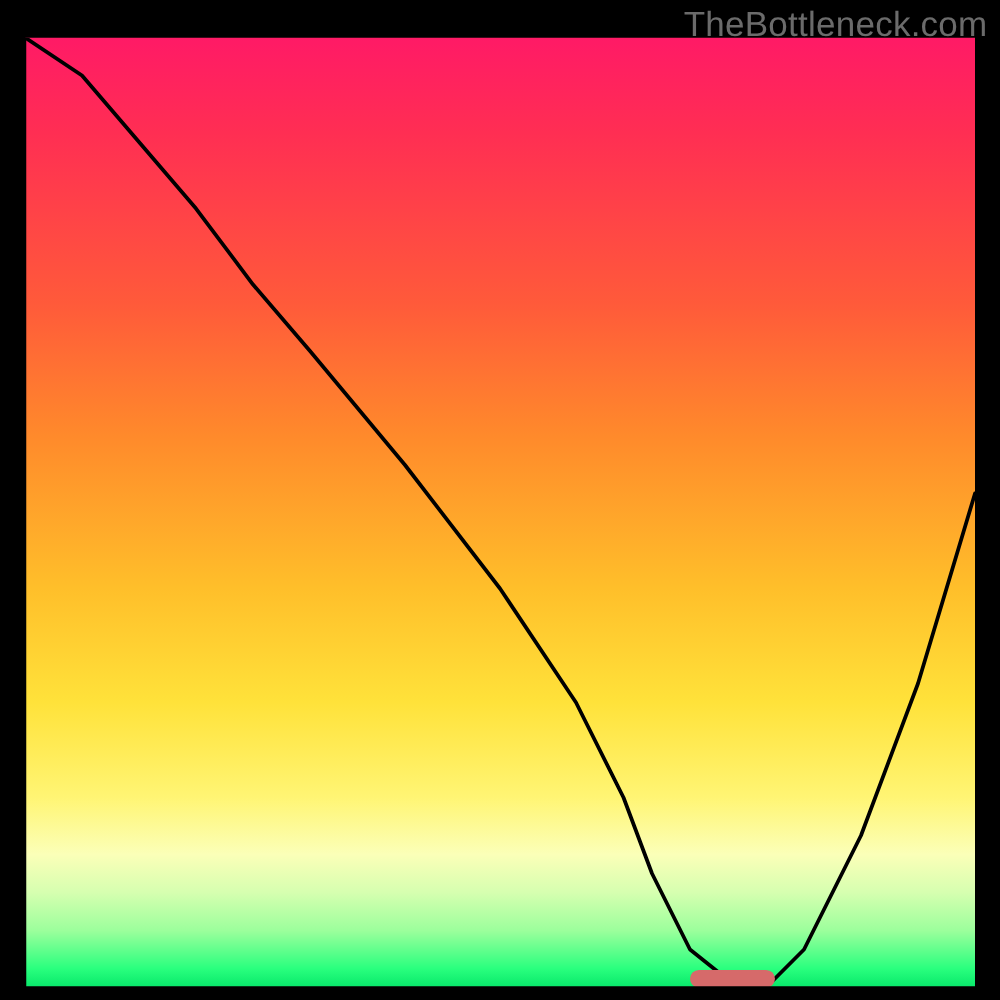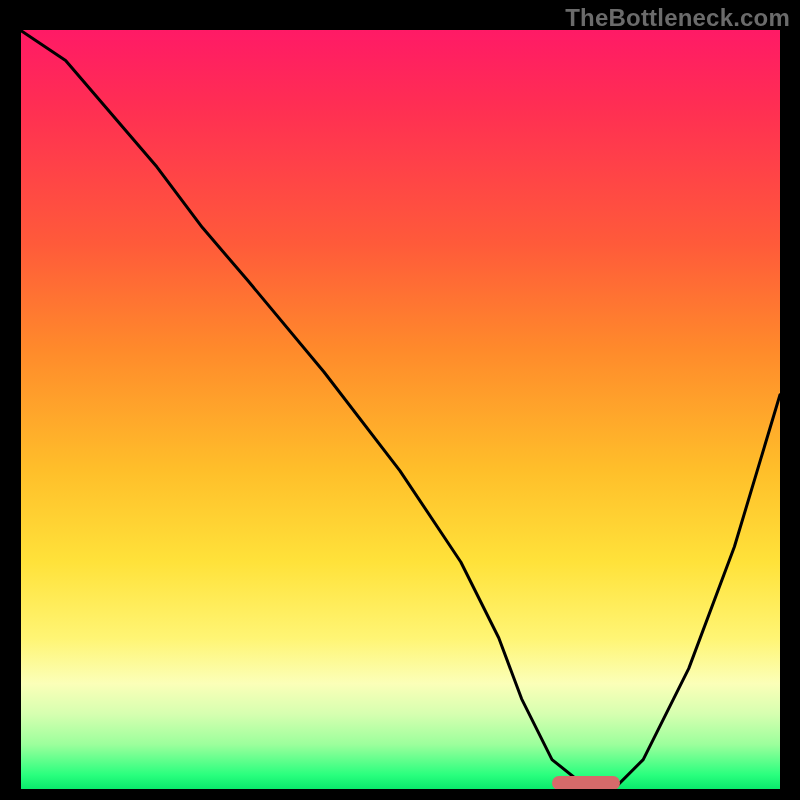--- a/index.html
+++ b/index.html
@@ -15,22 +15,22 @@
     position: relative;
     width: 800px;
     height: 800px;
     background: #000;
   }
   .watermark {
     position: absolute;
     top: 4px;
     right: 10px;
     color: #6b6b6b;
-    font-size: 24px;
-    font-weight: 700;
+    font-size: 28px;
+    font-weight: 400;
     letter-spacing: 0.2px;
     z-index: 20;
   }
   .plot-area {
     position: absolute;
     left: 20px;
     top: 30px;
     width: 760px;
     height: 760px;
     overflow: hidden;

